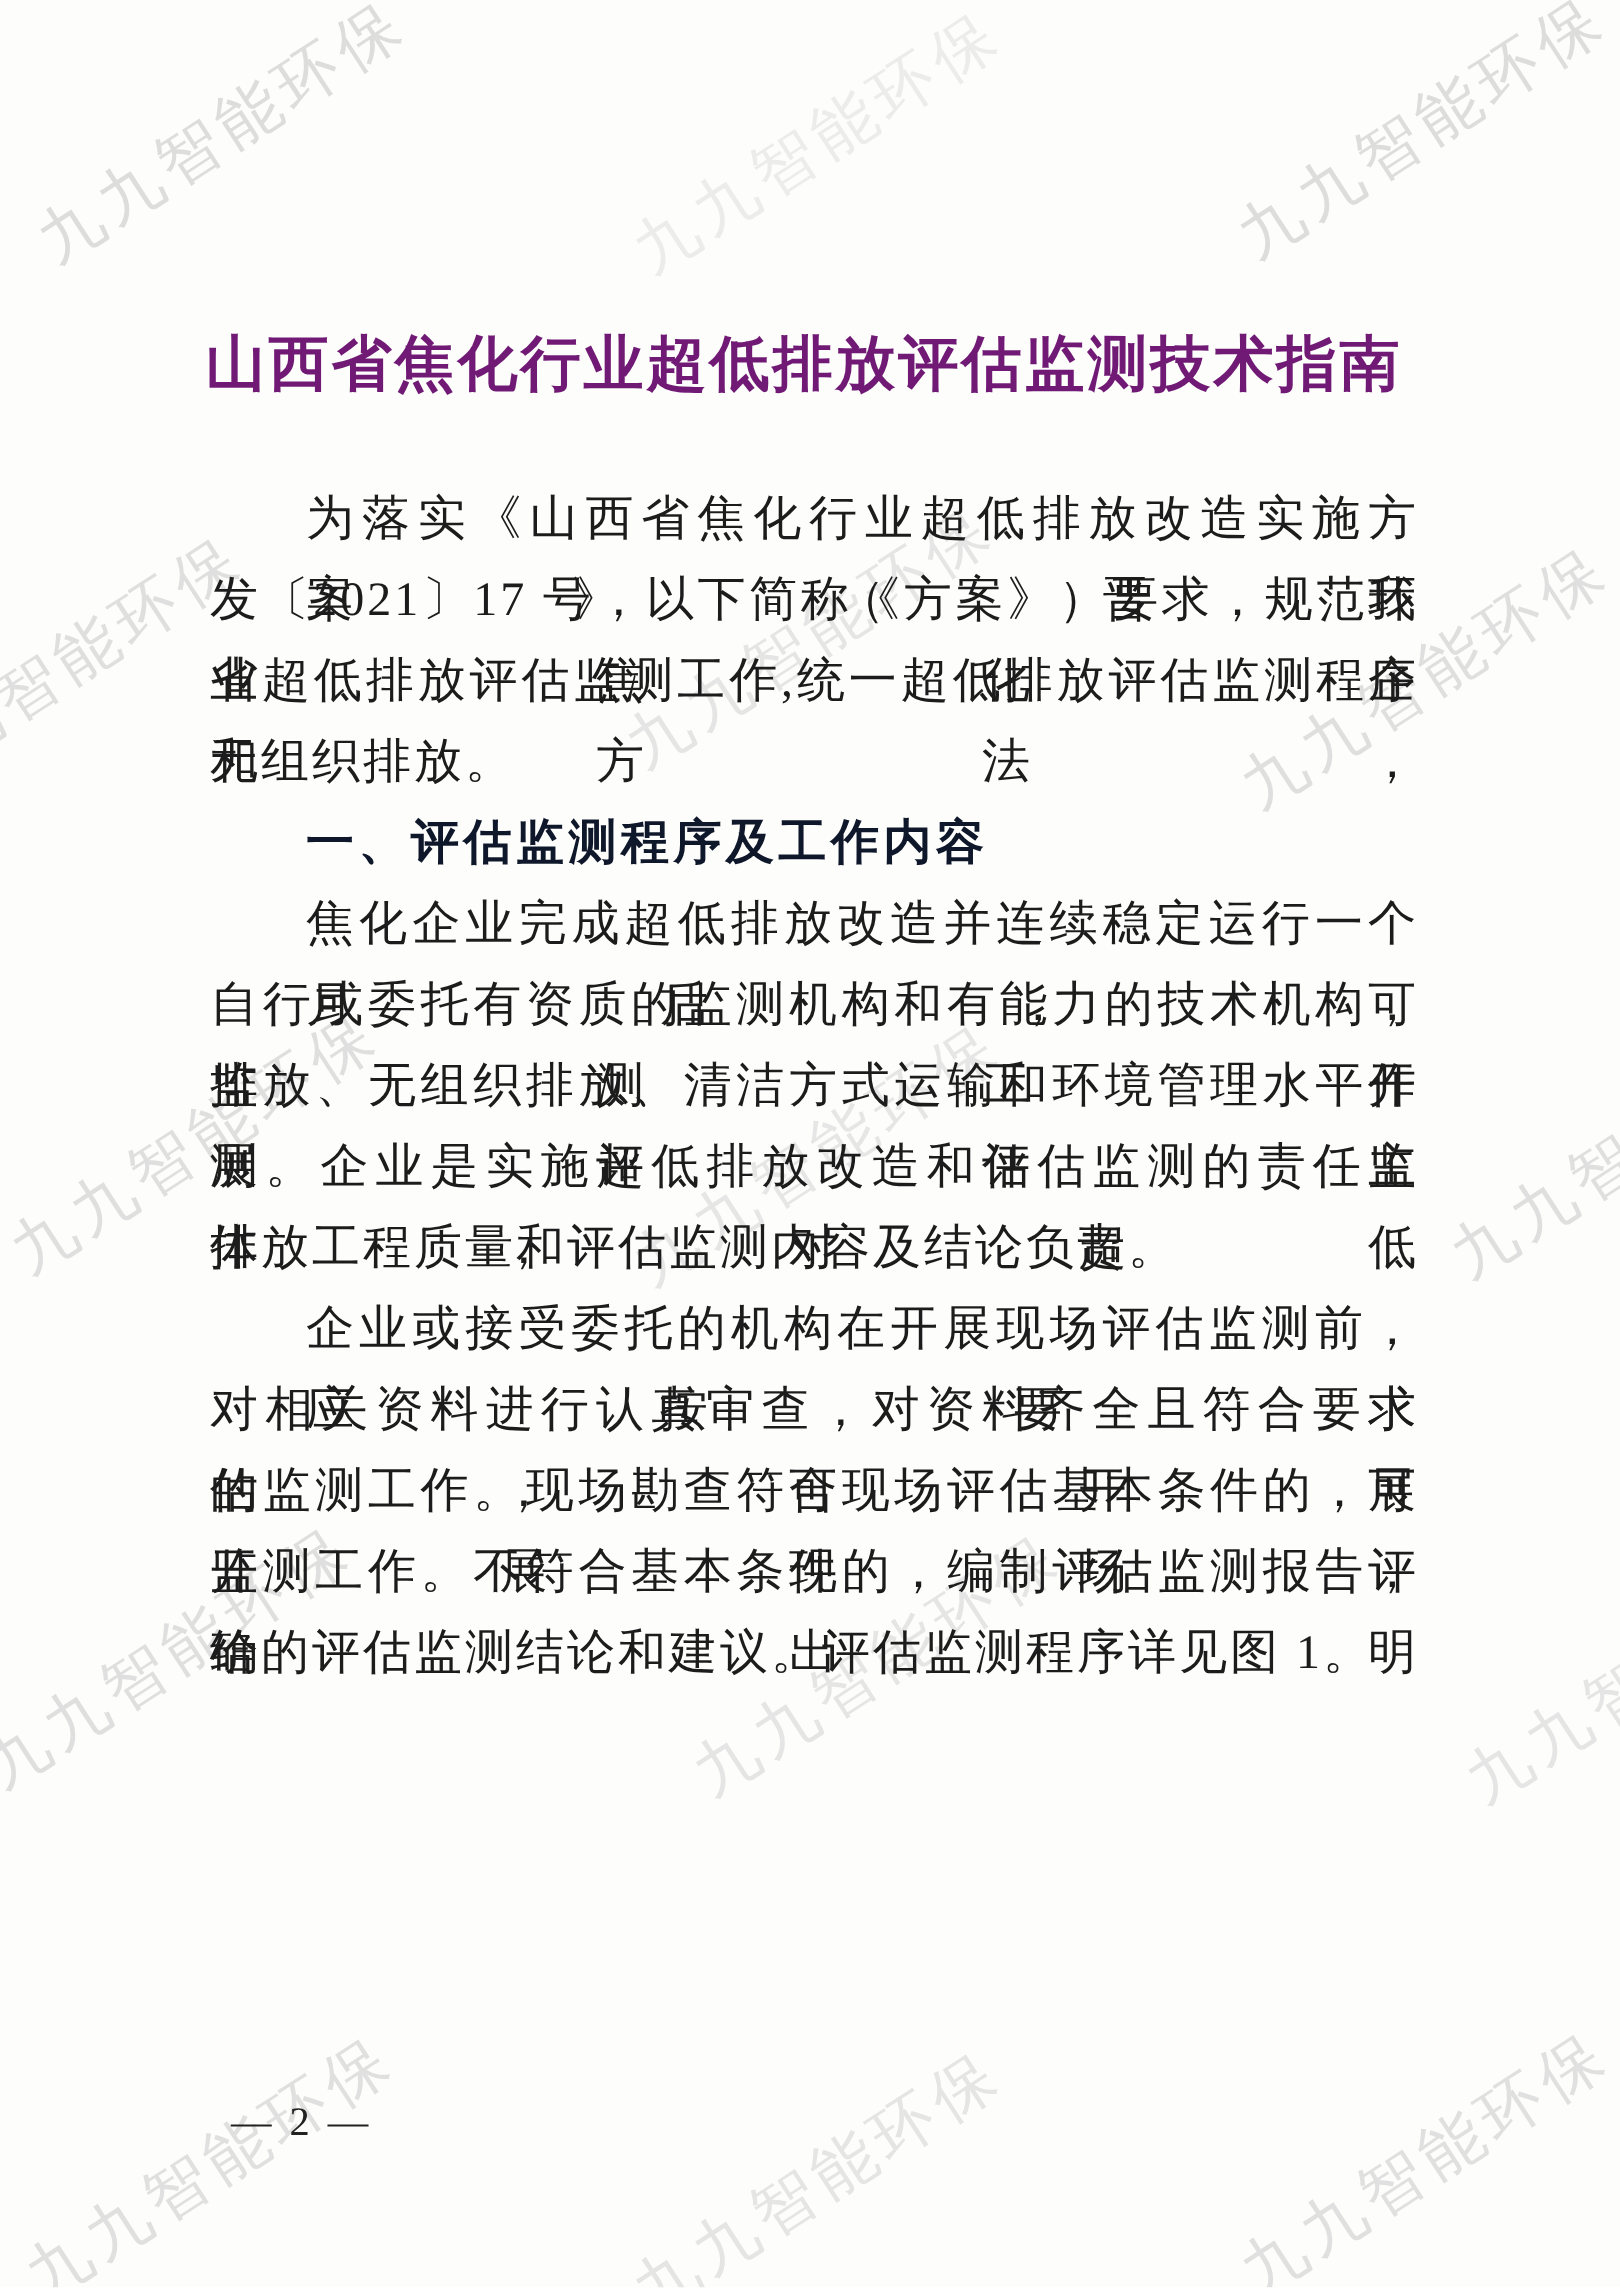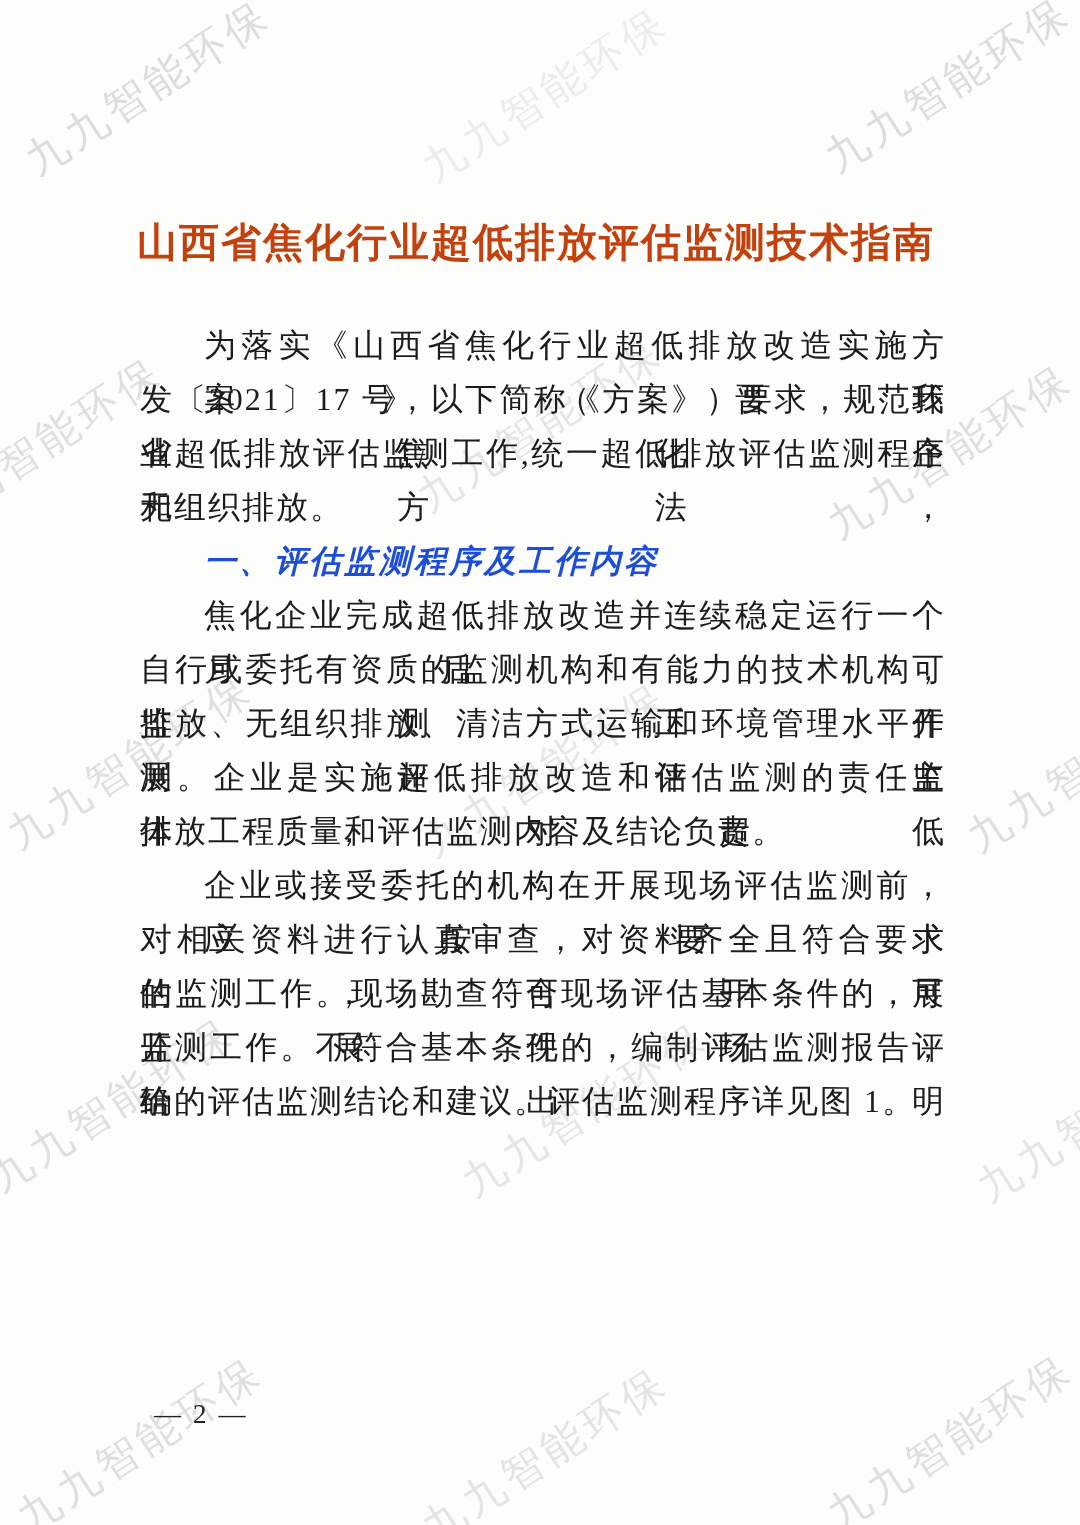--- a/index.html
+++ b/index.html
@@ -45,21 +45,21 @@
     position: absolute;
     top: 213px;
     left: 0;
     width: 1072px;
     height: 60px;
     line-height: 60px;
     text-align: center;
     font-size: 40px;
     font-weight: bold;
     letter-spacing: 2px;
-    color: #c2410c;
+    color: #701a75;
   }
   .body-text {
     position: absolute;
     top: 318px;
     left: 140px;
     width: 806px;
   }
   .line {
     height: 54px;
     line-height: 54px;
@@ -75,22 +75,21 @@
     text-justify: inter-character;
   }
   .line.indent {
     padding-left: 64px;
   }
   .line.heading {
     font-weight: bold;
     padding-left: 64px;
     font-family: "Liberation Sans", sans-serif;
     letter-spacing: 3px;
-    color: #1d4ed8;
-    font-style: italic;
+    color: #0f172a;
   }
 
   
   .footer {
     position: absolute;
     top: 1396px;
     left: 142px;
     height: 36px;
     line-height: 36px;
     font-size: 27px;

